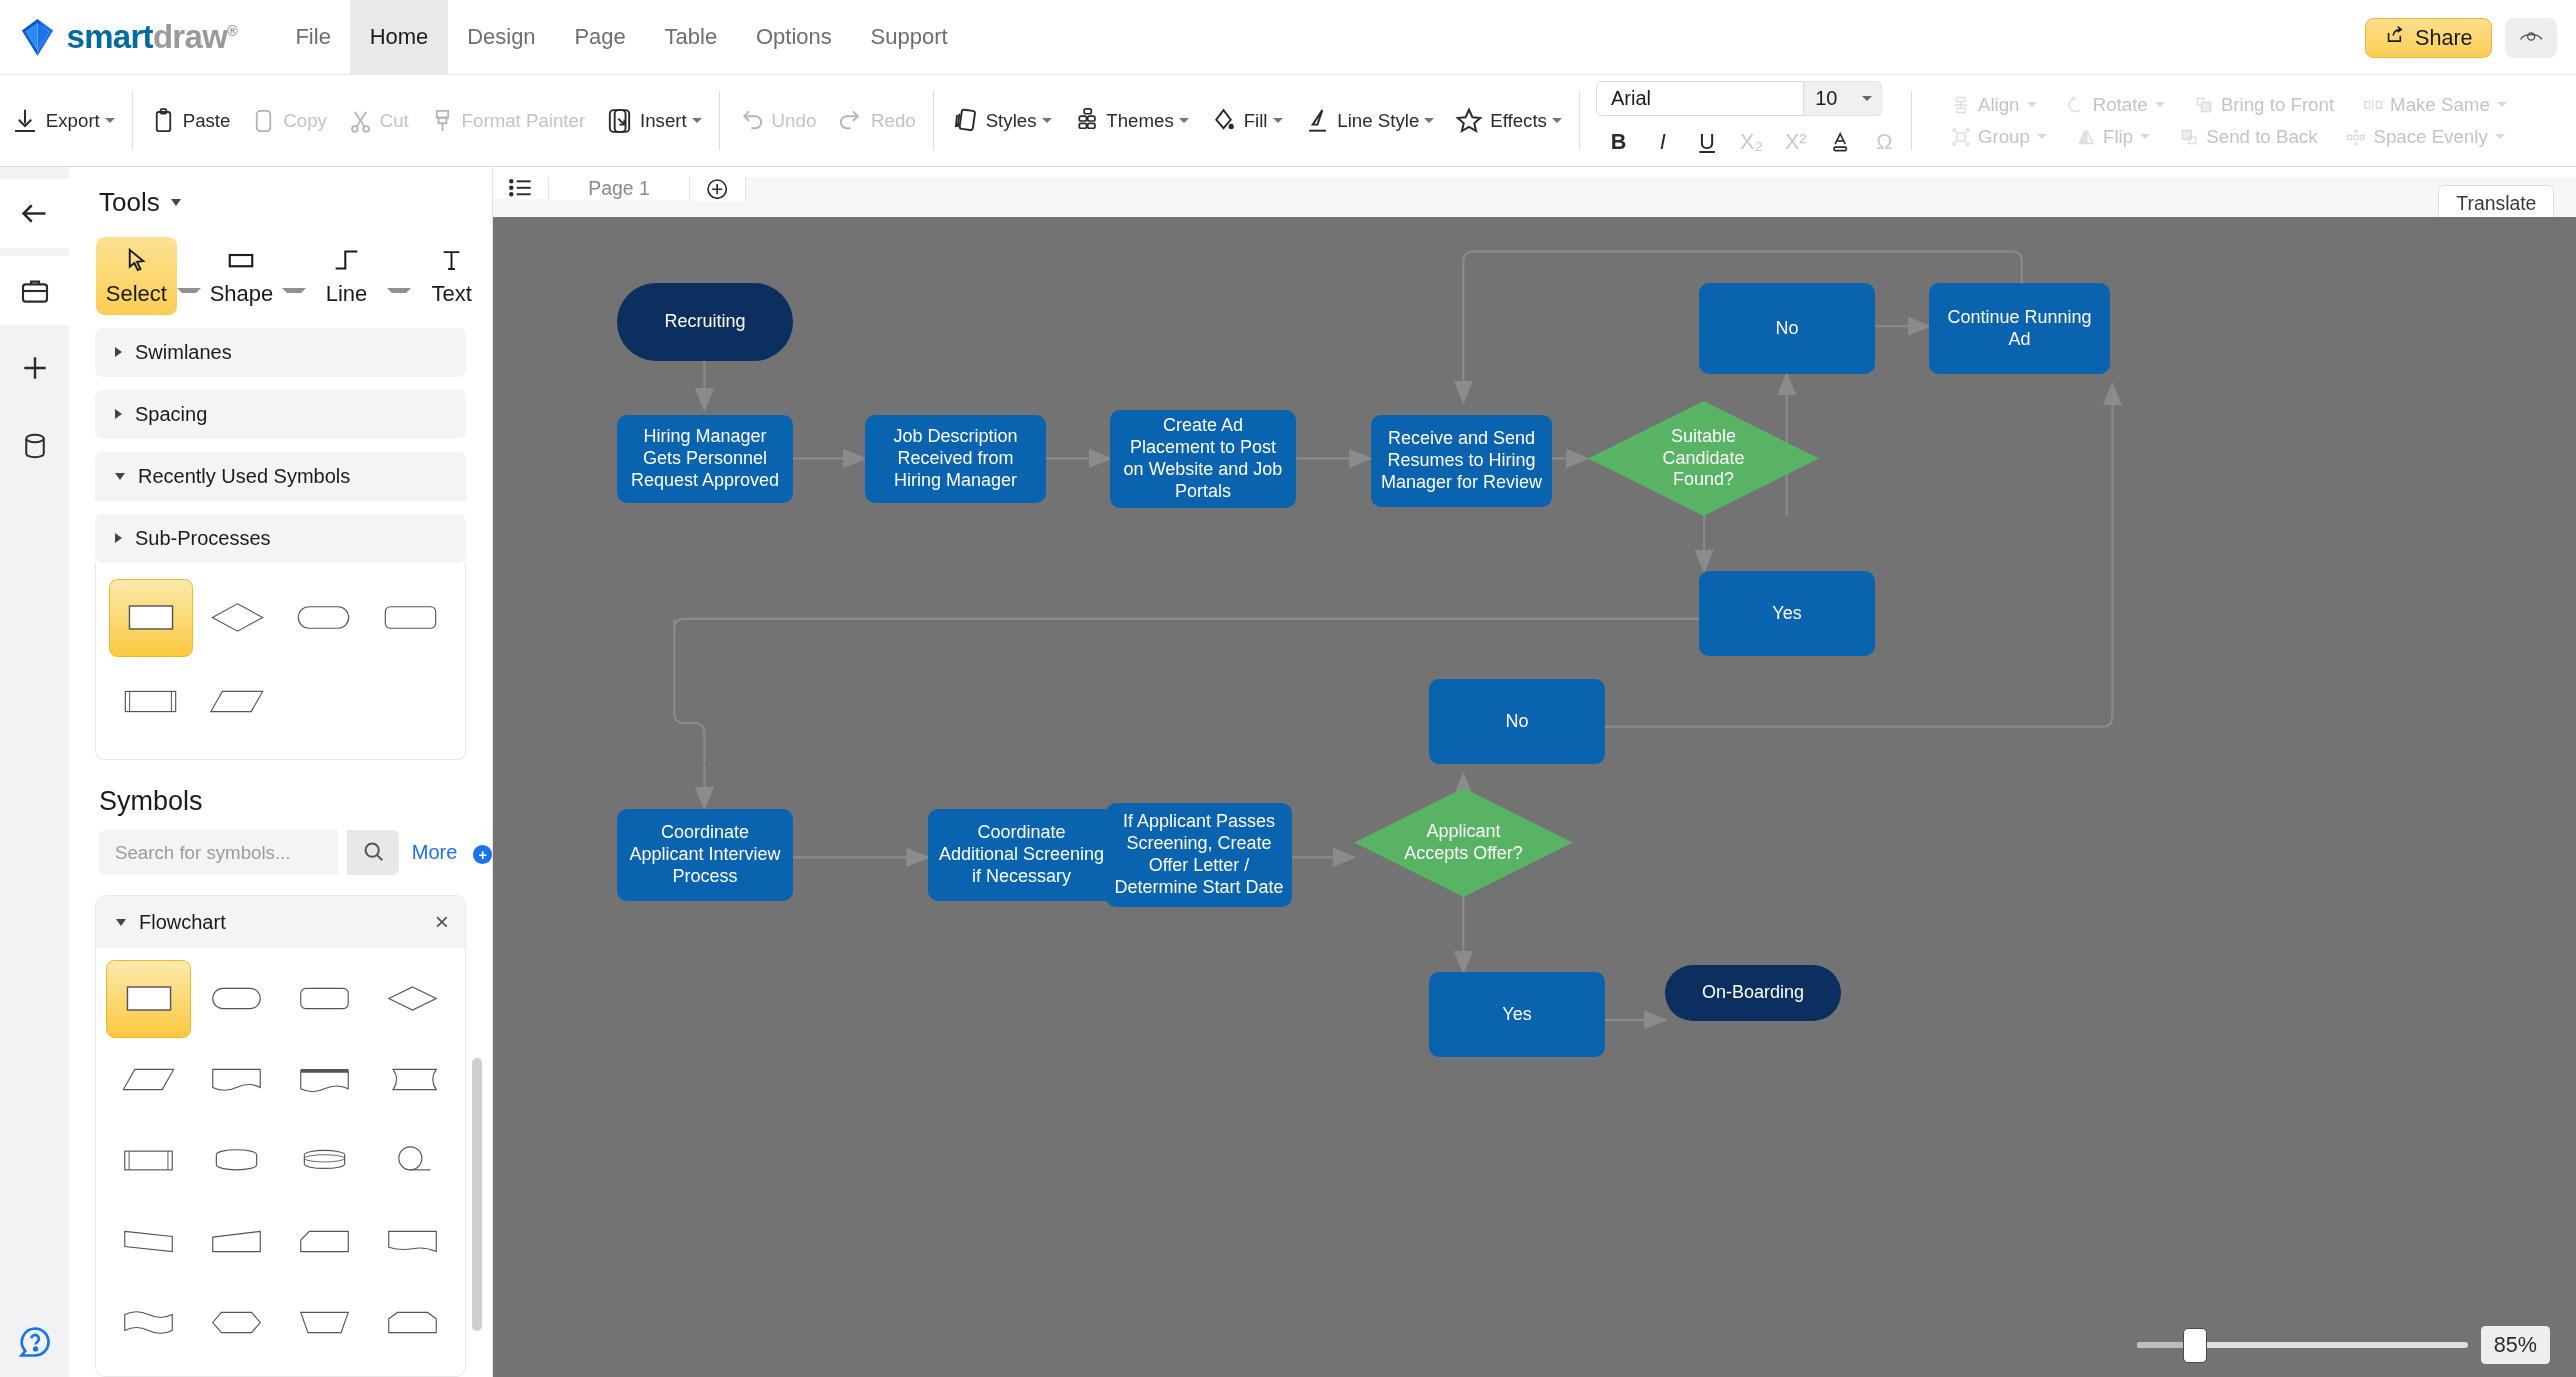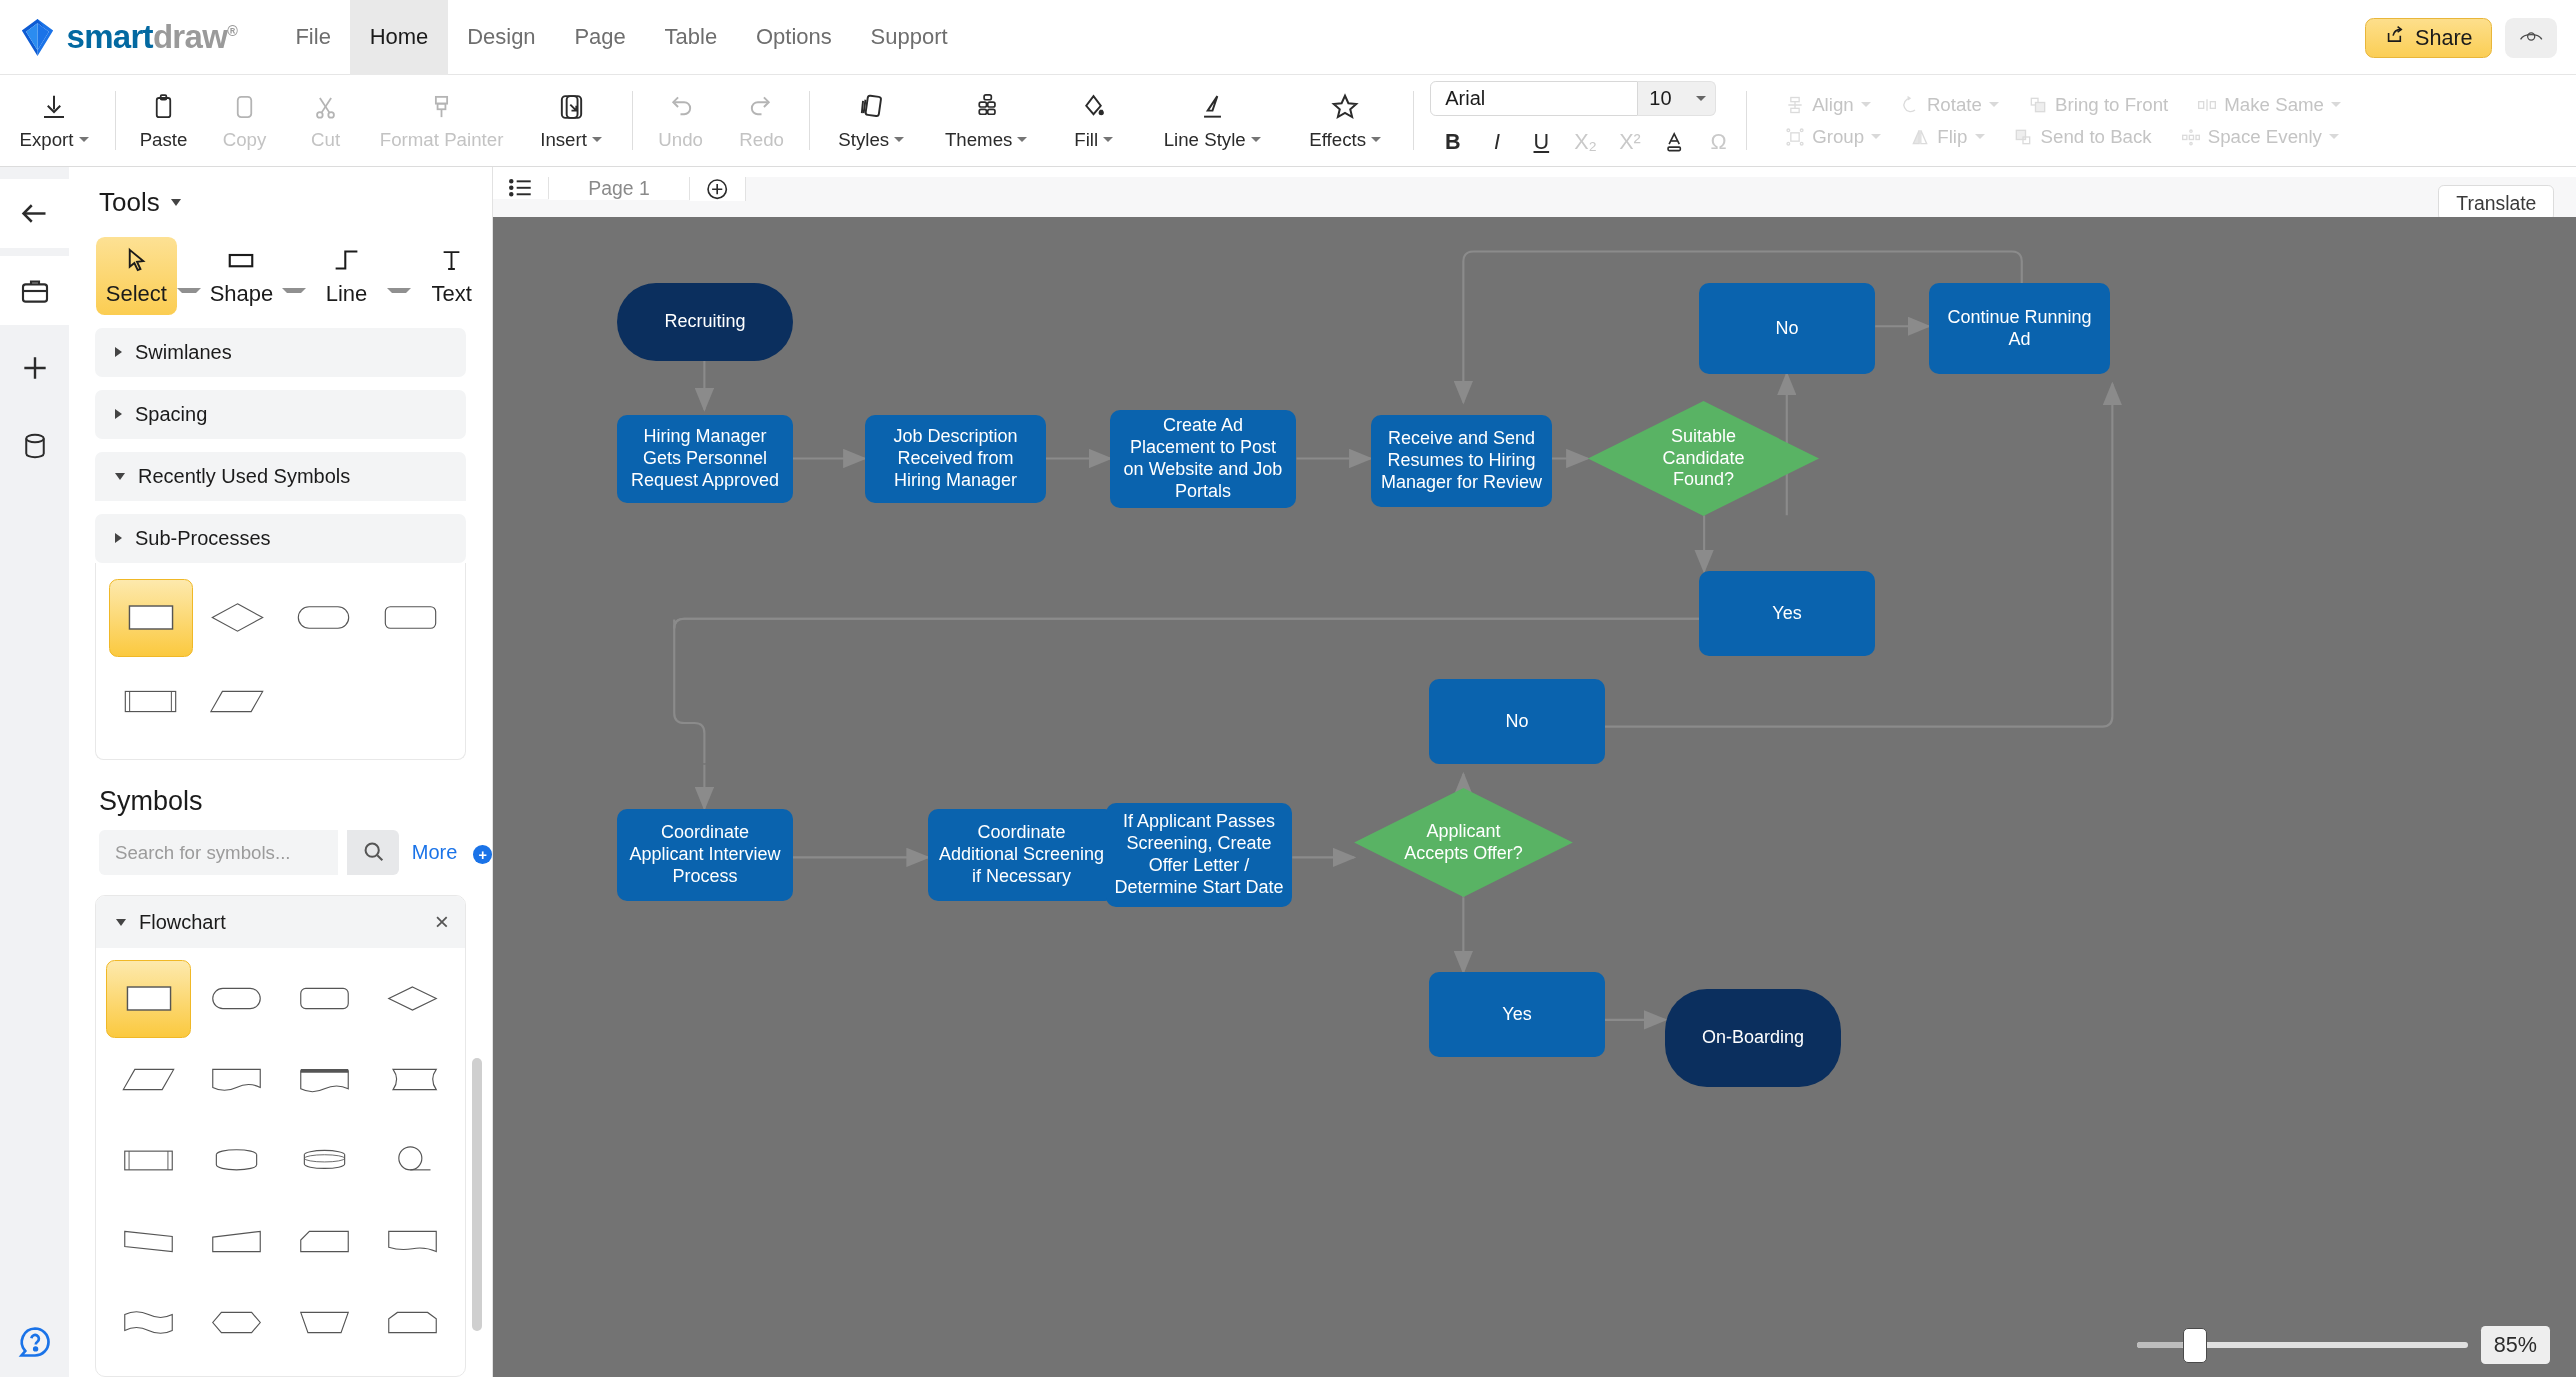--- a/index.html
+++ b/index.html
@@ -45,21 +45,21 @@
 
   
   .ribbon {
     position: absolute; left: 0; top: 75px; width: 2576px; height: 92px;
     background: #ffffff; border-bottom: 0.7px solid #dcdcdc;
     display: flex; align-items: center;
   }
   .rb-group { display: flex; align-items: stretch; height: 92px; }
   .rb-sep { width: 0.7px; background: #dedede; height: 59px; align-self: center; margin: 0 7.2px; }
   .rb-btn {
-    display: flex; flex-direction: column; align-items: center; justify-content: center;
+    display: flex; flex-direction: row; align-items: center; justify-content: center;
     min-width: 81px; padding: 15px 10px; cursor: pointer; gap: 5.8px;
   }
   .rb-btn .ico { height: 33px; display: flex; align-items: flex-end; }
   .rb-btn .lbl { font-size: 18.7px; color: #2b2b2b; white-space: nowrap; display: flex; align-items: center; gap: 5px; }
   .rb-btn.dim .lbl { color: #c3c3c3; }
   .rb-btn.dim svg { opacity: .35; }
 
   .caret { display: inline-block; width: 0; height: 0; border-left: 5px solid transparent; border-right: 5px solid transparent; border-top: 5.8px solid currentColor; opacity:.65; }
 
   .rb-font { display: flex; flex-direction: column; gap: 7.2px; justify-content: center; padding-left: 8.6px;}
@@ -873,21 +873,21 @@
     <svg width="219" height="109" viewBox="0 0 305 152" style="position:absolute;left:0;top:0;">
       <path d="M152.5 0 L305 76 L152.5 152 L0 76 Z" fill="#59b364"></path>
     </svg>
     <div style="position:absolute; left:0; top:0; width:219px; height:109px; display:flex; align-items:center; justify-content:center; color:#fff; font-size:18px; line-height:1.22; text-align:center;">
       Applicant<br>Accepts Offer?
     </div>
   </div>
 
   <div class="node n-proc" style="left:936px; top:755px; width:176px; height:85px;">Yes</div>
 
-  <div class="node n-term" style="left:1172px; top:772px; width:176px; height:98px;">On-Boarding</div>
+  <div class="node n-term" style="left:1172px; top:748px; width:176px; height:56px;">On-Boarding</div>
 </div>
 
 <div class="zoombar">
   <div class="zs-track">
     <div class="zs-fill"></div>
     <div class="zs-thumb"></div>
   </div>
   <div class="zs-label">85%</div>
 </div>
 

